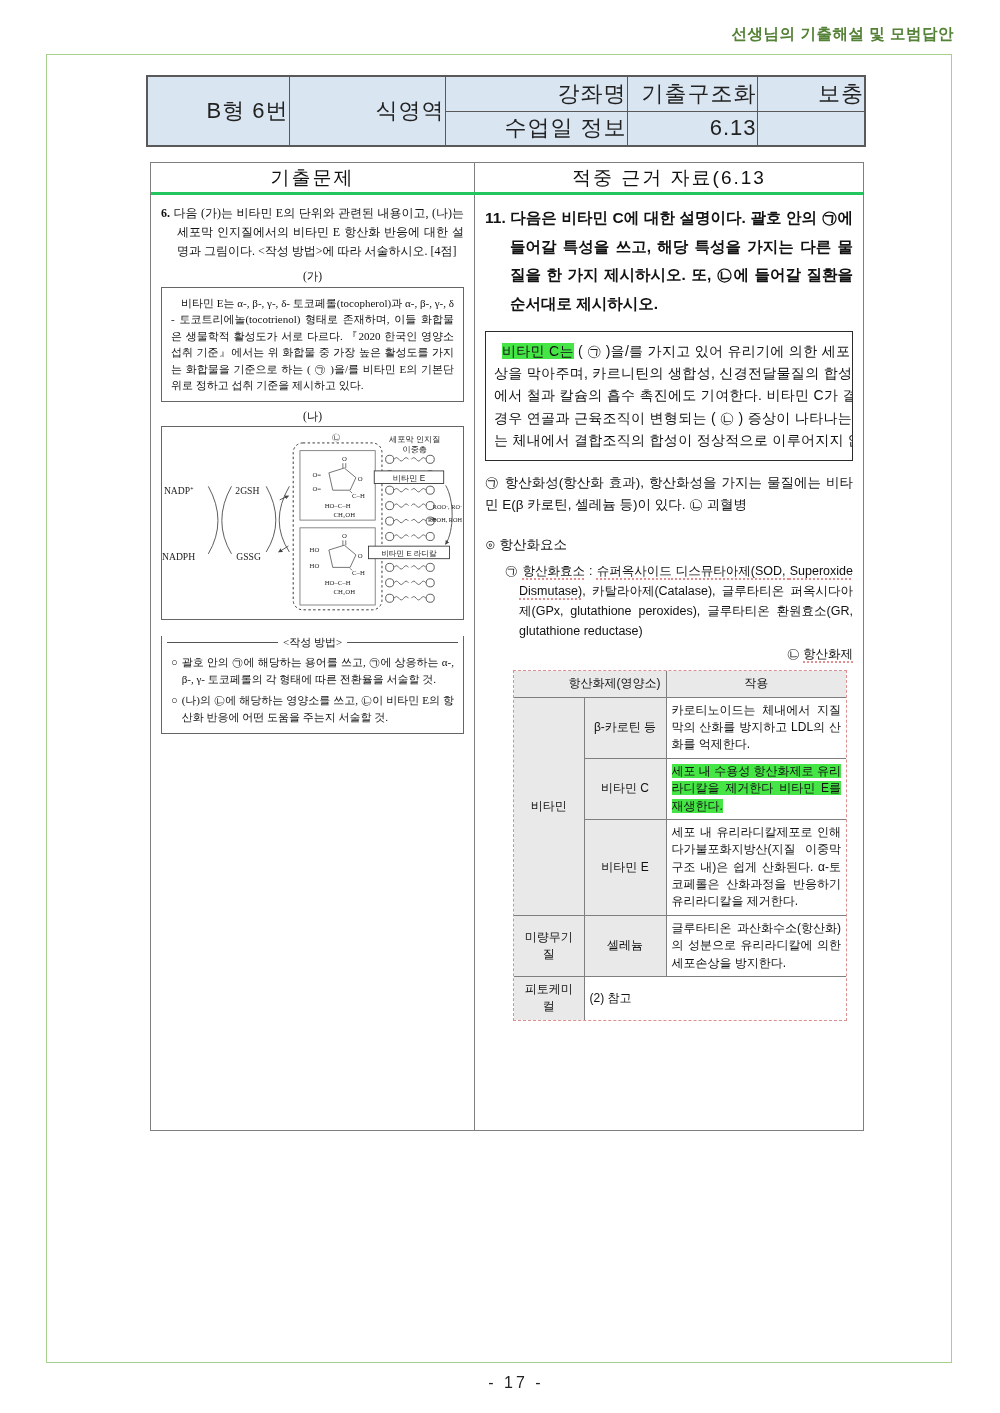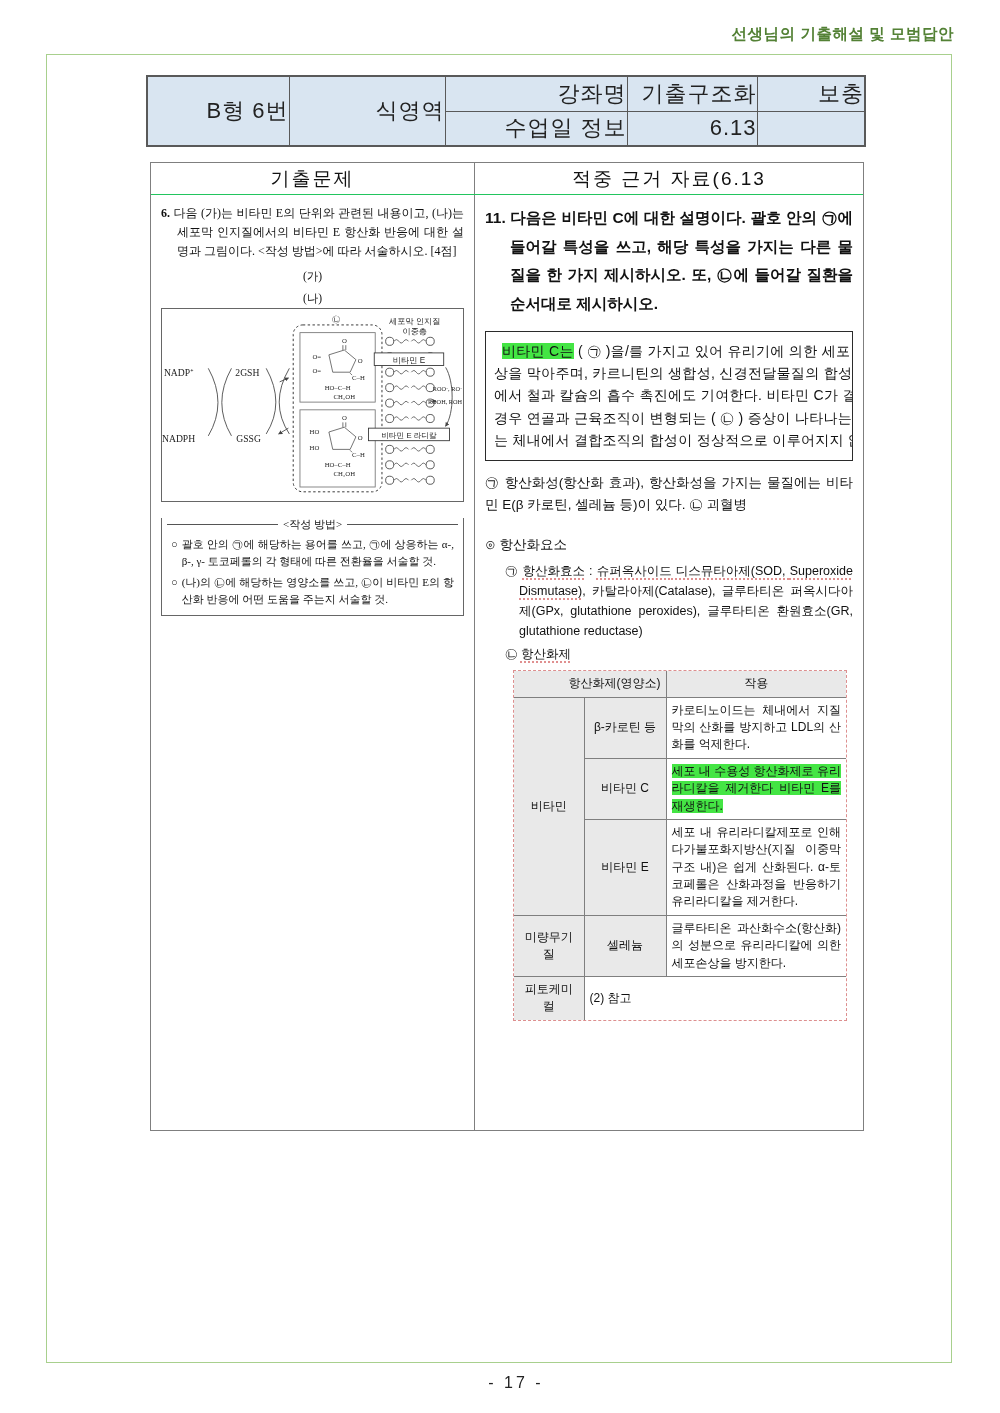--- a/index.html
+++ b/index.html
@@ -12,21 +12,21 @@
   
   .green-box { position:absolute; left:46px; top:54px; width:906px; height:1309px; border:1.5px solid #a8d08d; }
 
   
   .info-table { position:absolute; left:146px; top:75px; border-collapse:collapse; table-layout:fixed; }
   .info-table td { background:#d9e5f1; border:1px solid #595959; text-align:right; vertical-align:middle; font-size:22px; color:#222; height:35px; letter-spacing:1px; }
   .info-table { border:2px solid #595959; }
 
   
   .main-table { position:absolute; left:150px; top:162px; width:714px; height:969px; border:1.5px solid #7f7f7f; display:flex; flex-direction:column; background:#fff; }
-  .main-header { display:flex; height:32px; border-bottom:1px solid #22c55e; flex:0 0 32px; }
+  .main-header { display:flex; height:32px; border-bottom:3px solid #22c55e; flex:0 0 32px; }
   .mh-left { width:324px; border-right:1px solid #7f7f7f; display:flex; align-items:center; justify-content:center; font-size:19px; letter-spacing:2px; color:#111; }
   .mh-right { flex:1; display:flex; align-items:center; justify-content:center; font-size:19px; letter-spacing:2px; color:#111; }
   .main-body { flex:1; display:flex; min-height:0; }
   .col-left { width:324px; border-right:1px solid #7f7f7f; padding:9px 10px; font-family:"Liberation Serif", serif; }
   .col-right { flex:1; padding:9px 10px 9px 10px; overflow:hidden; }
 
   
   .q6-text { font-size:12px; line-height:1.6; text-align:justify; word-break:break-all; padding-left:16px; text-indent:-16px; color:#111; }
   .q6-num { font-weight:bold; }
   .sub-label { text-align:center; font-size:11.5px; margin:7px 0 3px 0; color:#111; }
@@ -42,21 +42,21 @@
 
   
   .q11-text { font-size:15.5px; font-weight:bold; line-height:1.85; text-align:justify; word-break:break-all; padding-left:25px; text-indent:-25px; color:#111; }
   .q11-box { border:1.5px solid #2b2b2b; margin:12px 0 0 0; width:372px; max-width:100%; padding:8px 0 8px 8px; overflow:hidden; }
   .q11-box .bline { white-space:nowrap; overflow:hidden; font-size:14px; line-height:1.6; letter-spacing:0.3px; color:#111; }
   .q11-box .bline:first-child { text-indent:8px; }
   .hl { background:#44e544; }
   .answer-line { margin-top:11px; font-size:13.5px; line-height:1.65; text-align:justify; word-break:break-all; color:#111; }
   .section-title { margin-top:20px; font-size:13.5px; color:#111; }
   .enzyme-item { margin:7px 0 0 20px; padding-left:14px; text-indent:-14px; font-size:12.5px; line-height:1.6; text-align:justify; color:#111; }
-  .agent-item { margin:3px 0 0 20px; font-size:12.5px; line-height:1.6; color:#111; }
+  .agent-item { margin:3px 0 0 20px; font-size:12.5px; line-height:1.6; color:#111;text-align:right; }
   .sp { text-decoration:underline dotted 1.5px #e09090; text-underline-offset:3px; }
 
   
   .ao-wrap { margin:6px 0 0 28px; width:334px; border:1.5px dashed #dd8f8f; }
   .ao { border-collapse:collapse; width:100%; table-layout:fixed; font-size:12px; }
   .ao th, .ao td { border:1px solid #7f7f7f; padding:4px 5px; vertical-align:middle; line-height:1.45; color:#111; font-weight:normal; }
   .ao th { background:#e9e9e9; text-align:center; }
   .ao td.glabel { background:#e9e9e9; text-align:center; }
   .ao td.action { text-align:justify; word-break:break-all; }
   .ao .edge-t { border-top:none; } .ao .edge-b { border-bottom:none; }
@@ -106,20 +106,23 @@
     <div class="main-header">
       <div class="mh-left">기출문제</div>
       <div class="mh-right">적중 근거 자료(6.13</div>
     </div>
     <div class="main-body">
 
       <div class="col-left">
         <div class="q6-text"><span class="q6-num">6.</span> <span>다음 (가)는 비타민 E의 단위와 관련된 내용이고, (나)는 세포막 인지질에서의 비타민 E 항산화 반응에 대한 설명과 그림이다. &lt;작성 방법&gt;에 따라 서술하시오. [4점]</span></div>
 
         <div class="sub-label">(가)</div>
+        <div class="tbox">
+            <p>비타민 E는 α-, β-, γ-, δ- 토코페롤(tocopherol)과 α-, β-, γ-, δ- 토코트리에놀(tocotrienol) 형태로 존재하며, 이들 화합물은 생물학적 활성도가 서로 다르다. 『2020 한국인 영양소 섭취 기준』에서는 위 화합물 중 가장 높은 활성도를 가지는 화합물을 기준으로 하는 ( ㉠ )을/를 비타민 E의 기본단위로 정하고 섭취 기준을 제시하고 있다.</p>
+          </div>
 
         <div class="sub-label">(나)</div>
 
         <div class="diagram-box">
           <svg width="302" height="190" viewBox="0 0 312 192">
             <defs>
               <marker id="ah" viewBox="0 0 6 6" refX="5" refY="3" markerWidth="5" markerHeight="5" orient="auto">
                 <path d="M0,0 L6,3 L0,6 Z" fill="#444"></path>
               </marker>
               <g id="plrow">

